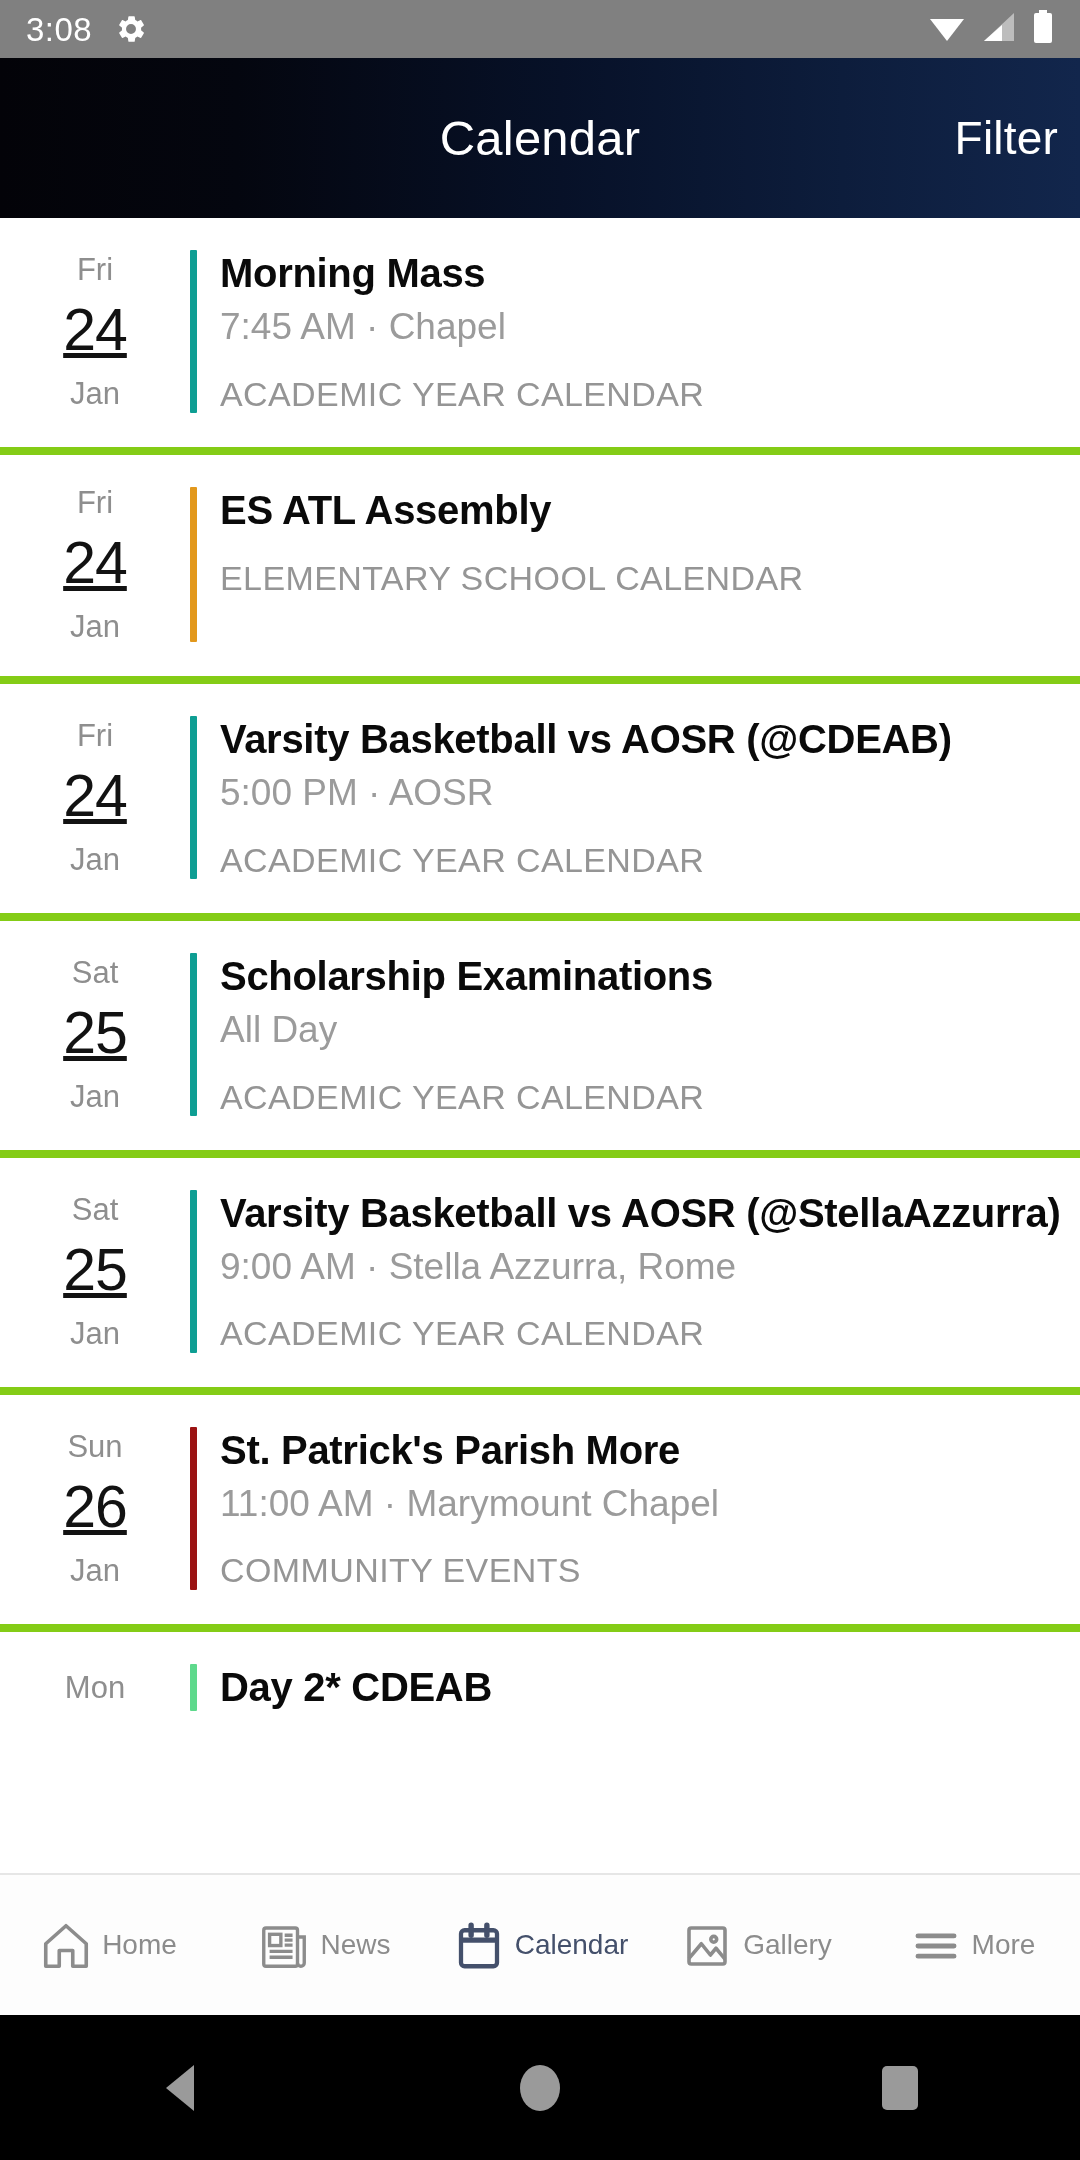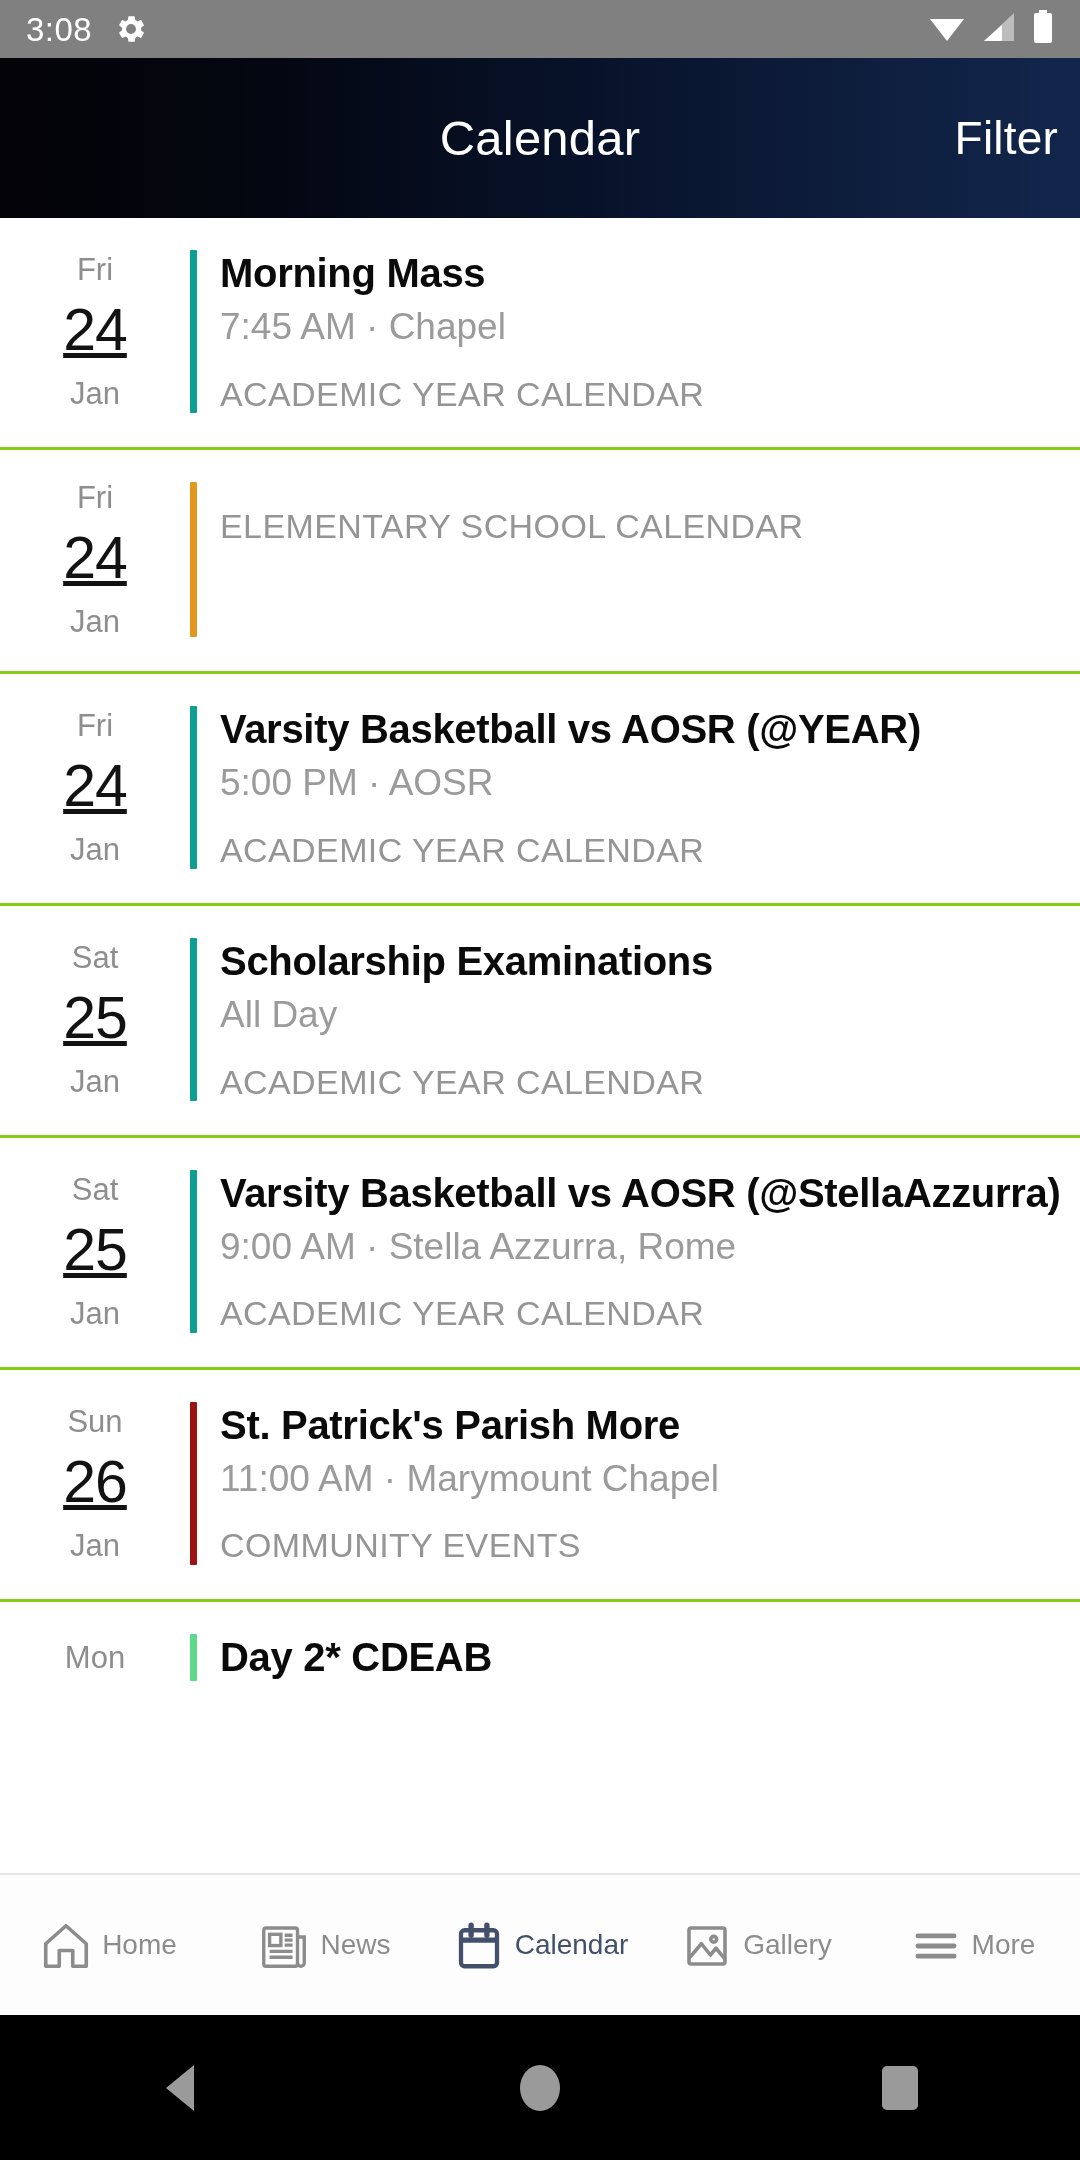--- a/index.html
+++ b/index.html
@@ -36,21 +36,21 @@
     font-size:46px; font-weight:400; letter-spacing:.2px;
   }
 
   
   .list{
     position:absolute; top:218px; left:0; width:1080px; height:1655px;
     background:#ffffff; overflow:hidden;
   }
   .event-row{
     display:flex; align-items:stretch;
-    border-bottom:3px solid #84cc16;
+    border-bottom:8px solid #84cc16;
     padding:32px 0 34px 0;
     background:#ffffff;
   }
   .date-col{
     width:190px; flex:0 0 190px;
     display:flex; flex-direction:column;
     align-items:center; justify-content:center;
     color:#9a9a9a; line-height:1;
   }
   .date-dow{ font-size:31px; font-weight:400; color:#8e8e8e; }
@@ -160,33 +160,34 @@
     </div>
 
     <div class="event-row">
       <div class="date-col">
         <span class="date-dow">Fri</span>
         <span class="date-day">24</span>
         <span class="date-mon">Jan</span>
       </div>
       <div class="accent" style="background:#e2981c"></div>
       <div class="ev-body">
+        <div class="ev-title">ES ATL Assembly</div>
         <div class="ev-cat">ELEMENTARY SCHOOL CALENDAR</div>
       </div>
     </div>
 
     <div class="event-row">
       <div class="date-col">
         <span class="date-dow">Fri</span>
         <span class="date-day">24</span>
         <span class="date-mon">Jan</span>
       </div>
       <div class="accent" style="background:#0e9e93"></div>
       <div class="ev-body">
-        <div class="ev-title">Varsity Basketball vs AOSR (@YEAR)</div>
+        <div class="ev-title">Varsity Basketball vs AOSR (@CDEAB)</div>
         <div class="ev-sub">5:00 PM · AOSR</div>
         <div class="ev-cat">ACADEMIC YEAR CALENDAR</div>
       </div>
     </div>
 
     <div class="event-row">
       <div class="date-col">
         <span class="date-dow">Sat</span>
         <span class="date-day">25</span>
         <span class="date-mon">Jan</span>

